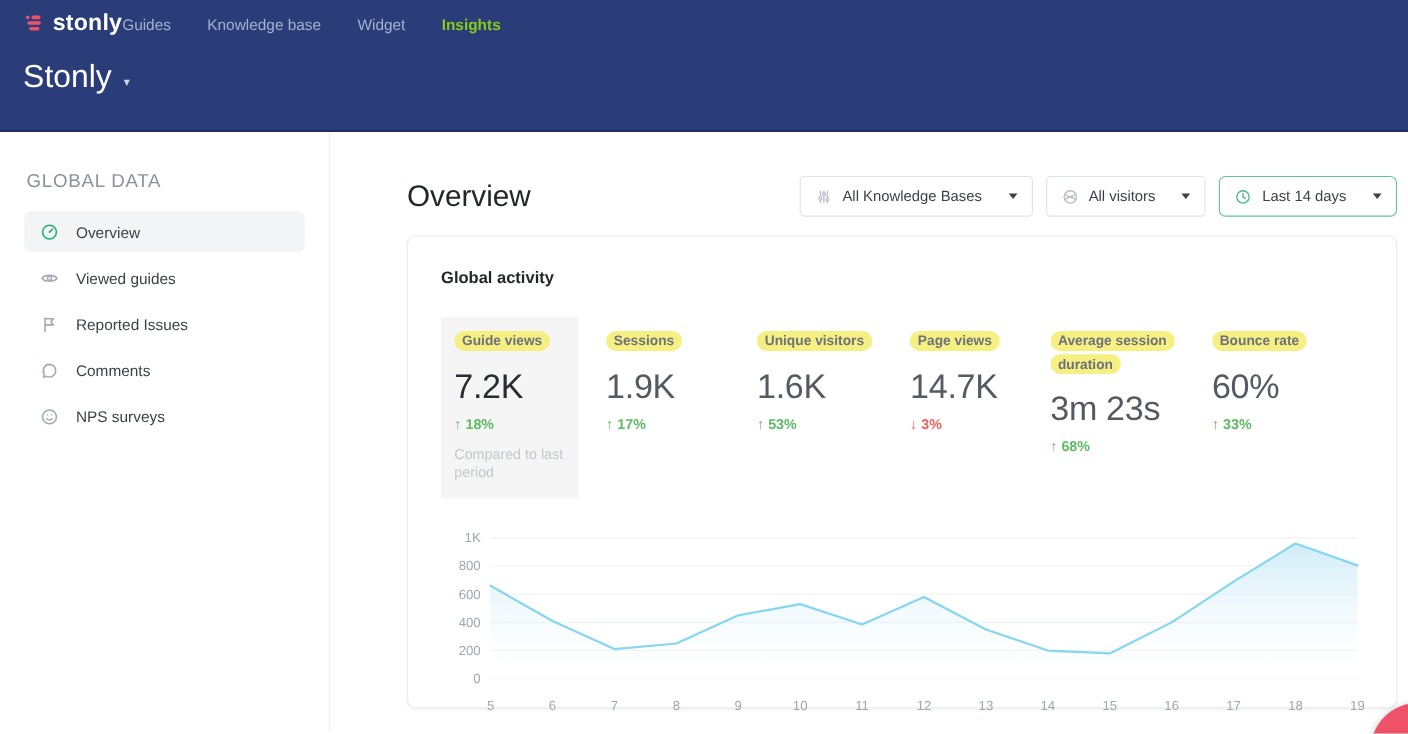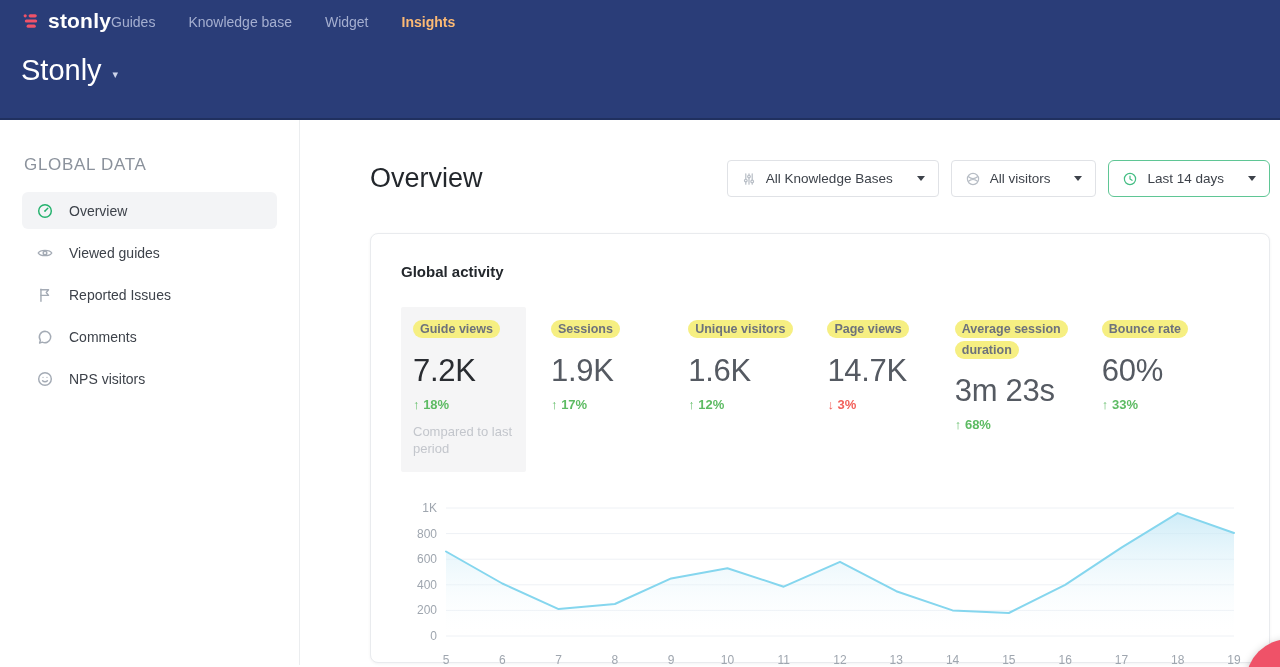--- a/index.html
+++ b/index.html
@@ -7,21 +7,21 @@
   body { font-family:"Liberation Sans", sans-serif; -webkit-font-smoothing:antialiased; }
   .page { position:relative; width:1280px; height:667px; overflow:hidden; background:#fff; }
 
   
   .topbar { height:120px; background:#2a3d78; border-bottom:2px solid #20305f; padding:0 21px; }
   .topbar-row1 { display:flex; align-items:center; padding-top:9px; }
   .brand { display:flex; align-items:center; gap:7px; cursor:pointer; }
   .brand-name { color:#fff; font-size:21px; font-weight:bold; letter-spacing:.2px; }
   .nav-links { display:flex; gap:33px; padding-top:2px; }
   .nav-link { color:#a5afd0; font-size:14px; cursor:pointer; }
-  .nav-link.active { color:#fdba74; font-weight:bold;text-align:center; }
+  .nav-link.active { color:#84cc16; font-weight:bold;text-align:center; }
   .workspace { margin-top:21px; display:flex; align-items:center; gap:11px; color:#fff; }
   .workspace-title { font-size:29px; font-weight:400; }
   .workspace-caret { font-size:11px; color:#cdd4ea; padding-top:8px; cursor:pointer; }
 
   
   .body-row { display:flex; height:545px; }
   .sidebar { width:300px; border-right:1px solid #ebedef; padding:35px 22px 0 22px; flex:none; }
   .section-label { color:#8b929c; font-size:17px; letter-spacing:.7px; margin-bottom:17px; padding-left:2px; }
   .side-item { display:flex; align-items:center; gap:15px; height:37px; padding:0 14px; border-radius:6px;
                color:#3d424a; font-size:14px; margin-bottom:5px; cursor:pointer; }
@@ -37,21 +37,21 @@
   .filter { height:37px; border:1px solid #e0e2e6; border-radius:4px; background:#fff; display:flex;
             align-items:center; gap:9px; padding:0 13px; font-size:13.5px; color:#3d424a; cursor:pointer; }
   .filter.accent { border:1.5px solid #5fc695; border-radius:6px; }
   .filter-icon { display:flex; color:#b7bdc5; }
   .filter.accent .filter-icon { color:#43bd83; }
   .filter-icon svg { width:16px; height:16px; }
   .filter-caret { width:0; height:0; border-left:4px solid transparent; border-right:4px solid transparent;
                   border-top:5px solid #3d424a; margin-left:15px; }
 
   
-  .card { width:900px; height:430px; margin-top:36px; background:#fff; border:1px solid #e9ebee;
+  .card { width:900px; height:430px; margin-top:17px; background:#fff; border:1px solid #e9ebee;
           border-radius:8px; box-shadow:0 1px 3px rgba(45,55,70,.06); padding:29px 30px 0 30px; }
   .card-title { font-size:15px; font-weight:bold; color:#23272c; }
 
   .metrics { display:flex; margin-top:27px; align-items:flex-start; }
   .metric { padding-top:12px; cursor:pointer; }
   .metric.selected { background:#f5f5f6; padding:12px 12px 14px 12px; border-radius:2px; min-height:133px; }
   .metric:nth-child(1) { width:125px; margin-right:25px; }
   .metric:nth-child(2) { width:140px; }
   .metric:nth-child(3) { width:142px; }
   .metric:nth-child(4) { width:130px; }
@@ -148,21 +148,21 @@
   </div>
           <div class="side-item">
     <span class="side-icon">
               <svg viewBox="0 0 20 20" fill="none" stroke="currentColor" stroke-width="1.6" stroke-linecap="round" stroke-linejoin="round">
                 <circle cx="10" cy="10" r="7"></circle>
                 <path d="M7.3 11.9a3.7 3.7 0 0 0 5.4 0"></path>
                 <circle cx="7.8" cy="8.1" r="0.7" fill="currentColor" stroke="none"></circle>
                 <circle cx="12.2" cy="8.1" r="0.7" fill="currentColor" stroke="none"></circle>
               </svg>
             </span>
-    <span class="side-label">NPS visitors</span>
+    <span class="side-label">NPS surveys</span>
   </div>
         </div>
     </div>
 
     <div class="main">
       <div class="main-header">
         <div class="page-title">Overview</div>
         <div class="filters" id="filters">
             <div class="filter">
     <span class="filter-icon">
@@ -209,21 +209,21 @@
   <div class="metric-note">Compared to last period</div>
             </div>
             <div class="metric">
     <div class="labelbox"><span class="metric-label">Sessions</span></div>
     <div class="metric-value">1.9K</div>
     <div class="metric-delta up"><span class="arrow">↑</span> <span class="pct">17%</span></div>
   </div>
             <div class="metric">
     <div class="labelbox"><span class="metric-label">Unique visitors</span></div>
     <div class="metric-value">1.6K</div>
-    <div class="metric-delta up"><span class="arrow">↑</span> <span class="pct">12%</span></div>
+    <div class="metric-delta up"><span class="arrow">↑</span> <span class="pct">53%</span></div>
   </div>
             <div class="metric">
     <div class="labelbox"><span class="metric-label">Page views</span></div>
     <div class="metric-value">14.7K</div>
     <div class="metric-delta down"><span class="arrow">↓</span> <span class="pct">3%</span></div>
   </div>
             <div class="metric">
     <div class="labelbox"><span class="metric-label">Average session duration</span></div>
     <div class="metric-value">3m 23s</div>
     <div class="metric-delta up"><span class="arrow">↑</span> <span class="pct">68%</span></div>

